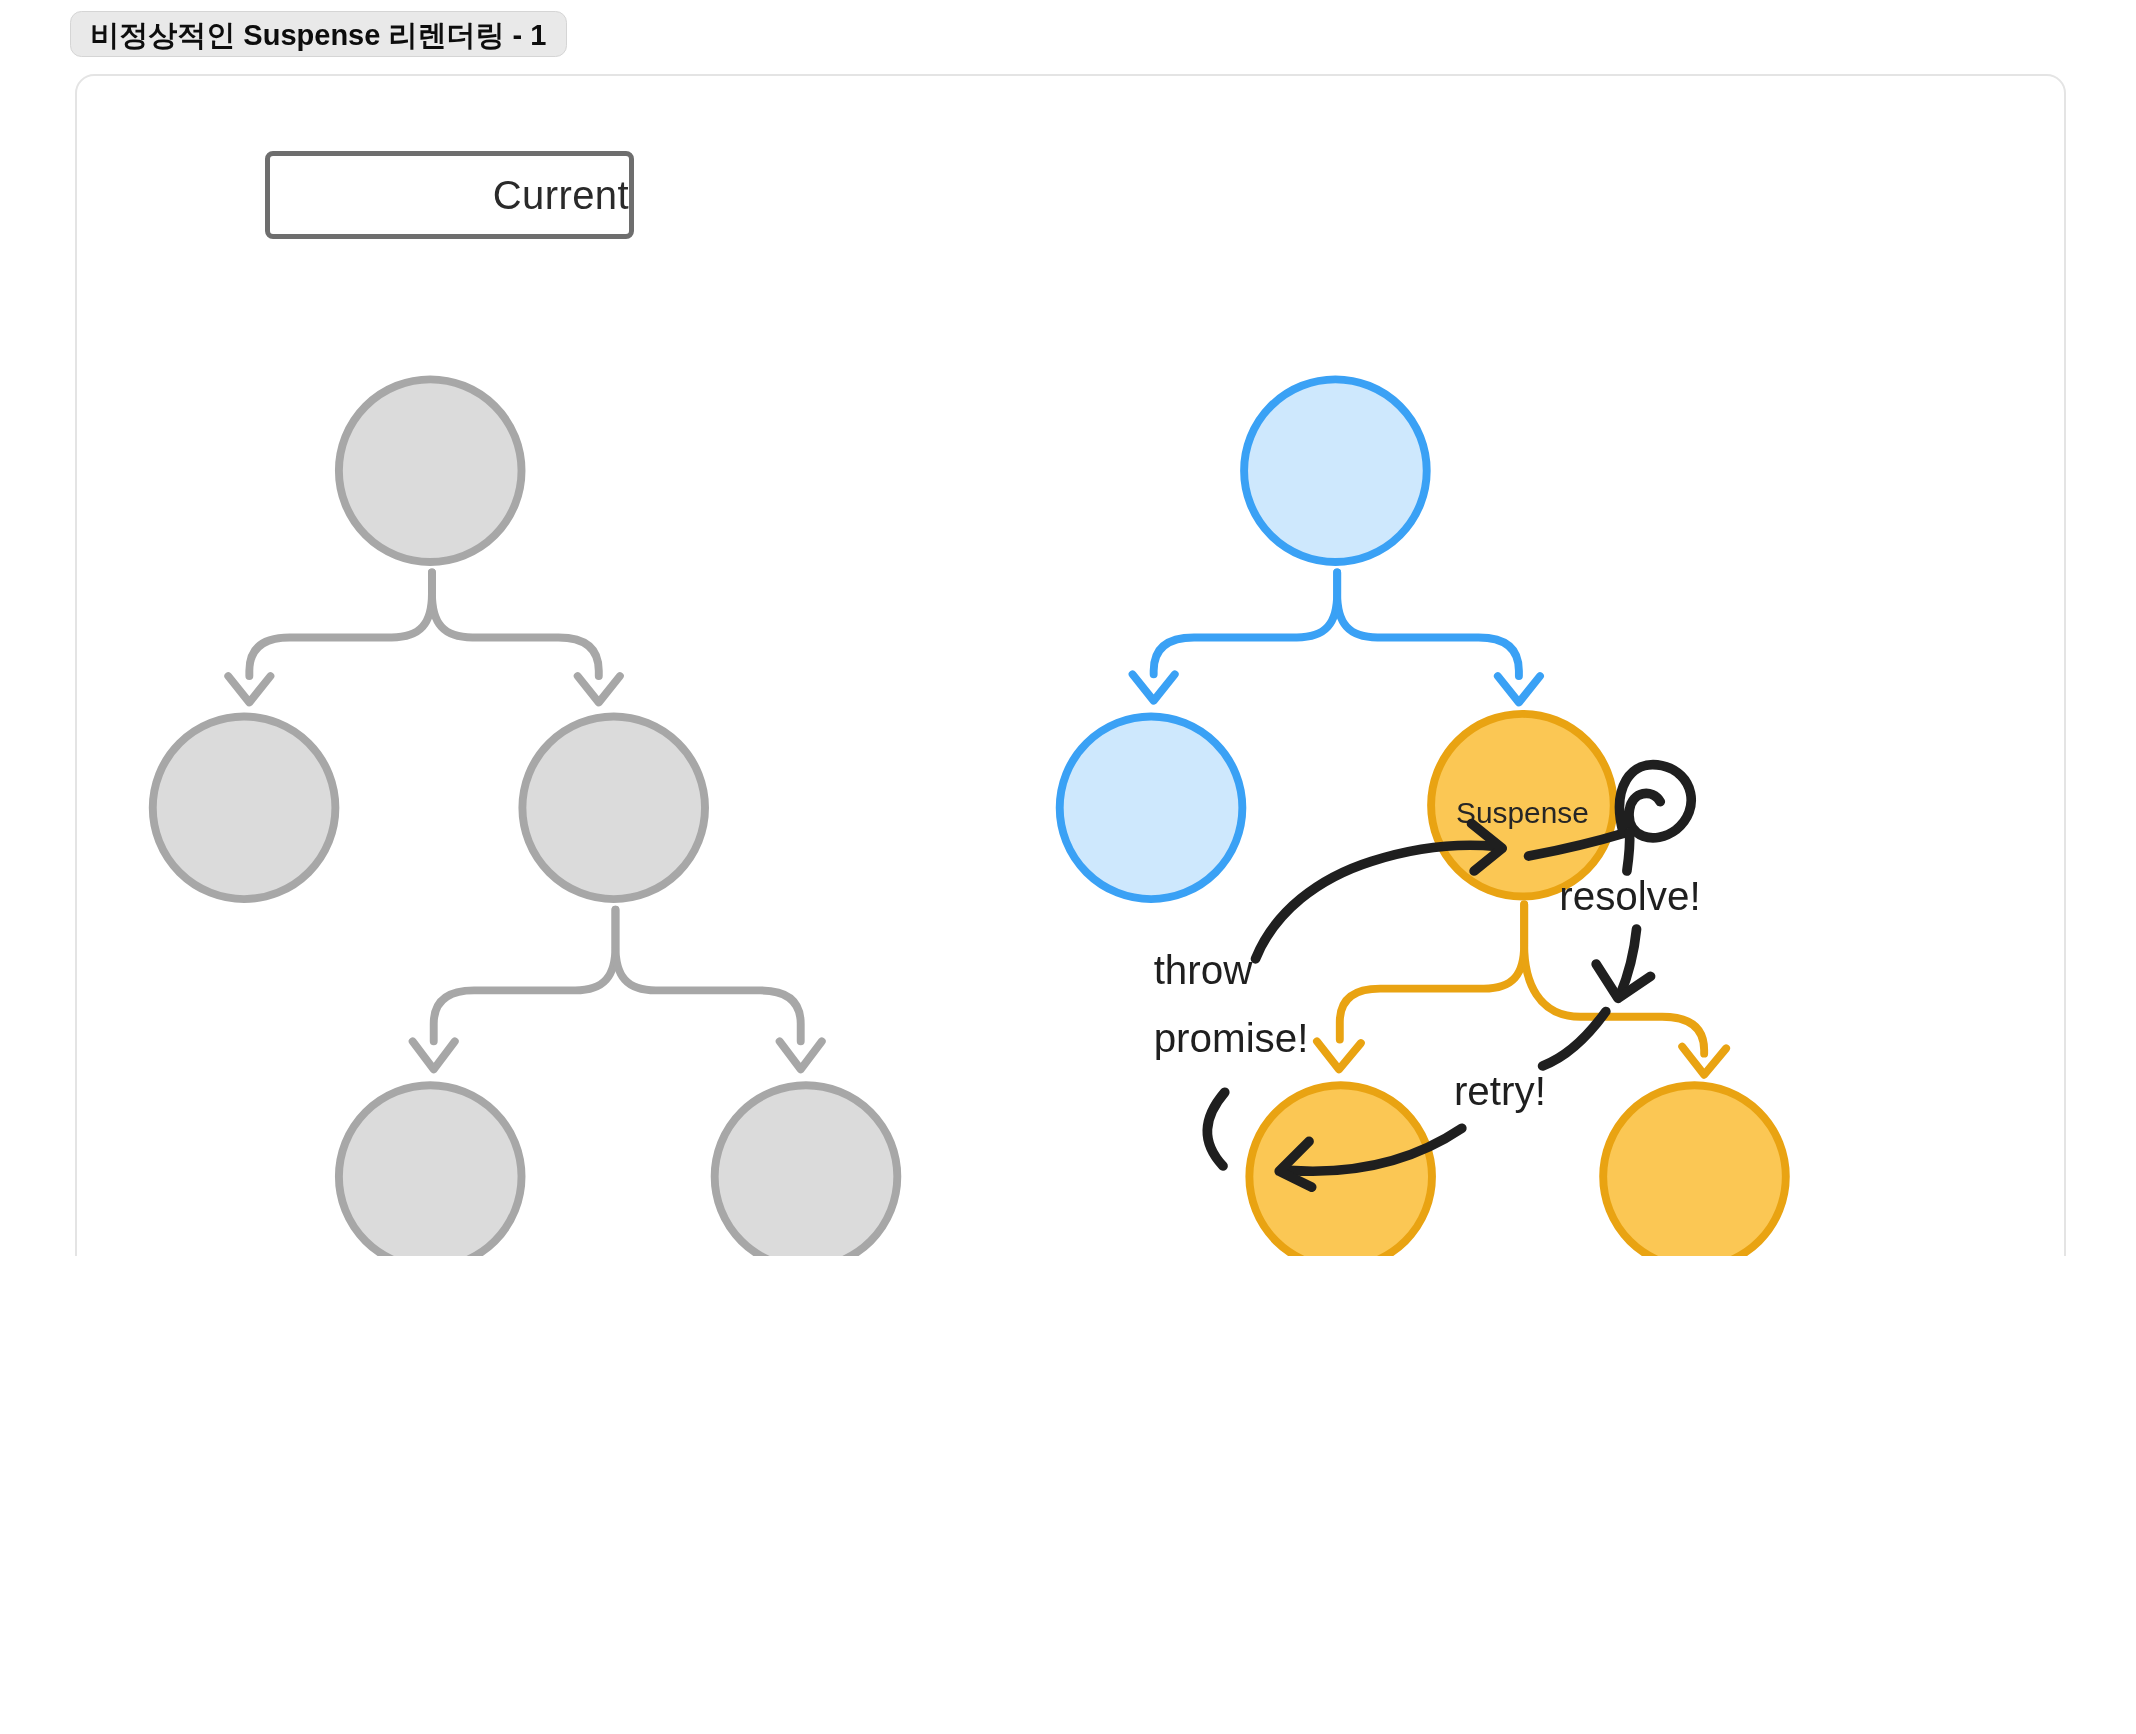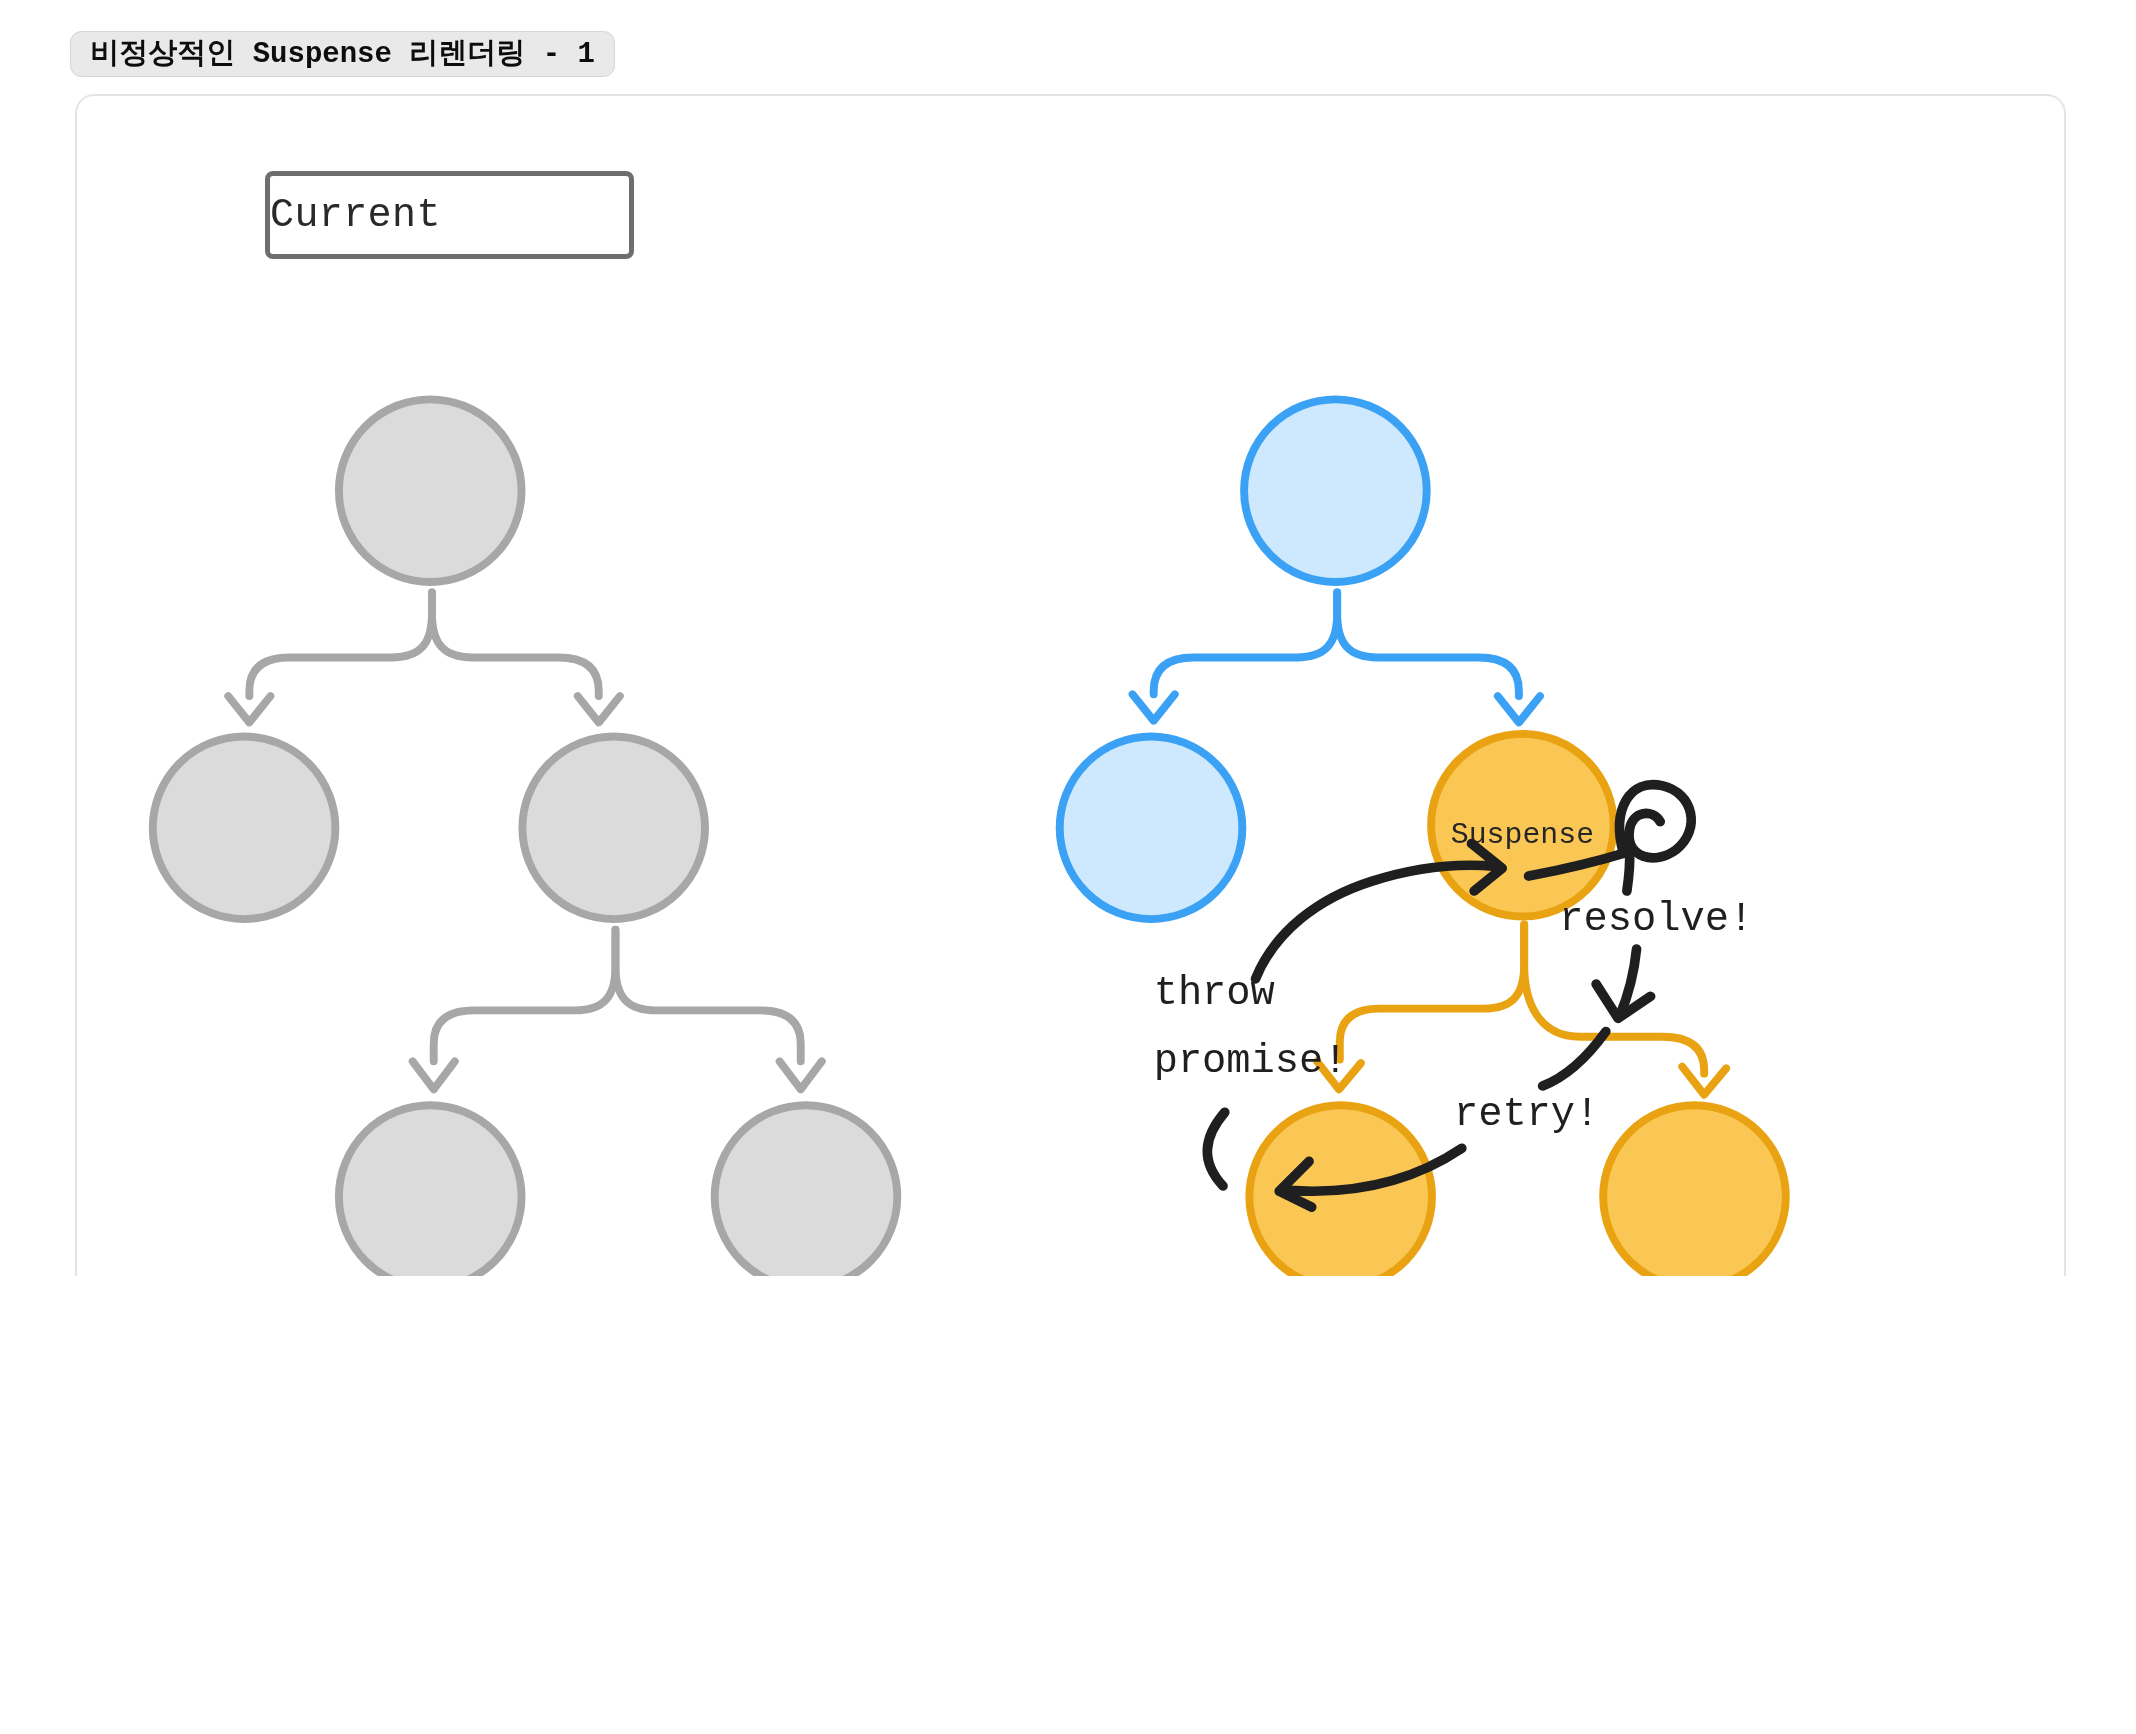--- a/index.html
+++ b/index.html
@@ -1,32 +1,32 @@
 <!DOCTYPE html>
 <html style="font-size:14px"><head>
 <meta charset="utf-8">
 <style>
   html,body{margin:0;padding:0;background:#ffffff;}
   #stage{
     position:relative;width:2137px;height:1256px;overflow:hidden;
-    font-family:Liberation Mono, monospace;background:#ffffff;margin-top:20px;
+    font-family:Liberation Sans, sans-serif;background:#ffffff;
   }
   .title-badge{
     position:absolute;left:70px;top:11.4px;height:46px;line-height:46px;
     padding:0 19.3px;background:#e9e9e9;border:1.8px solid #d5d5d5;border-radius:11.4px;
     font-size:29px;font-weight:600;color:#0d0d0d;box-sizing:border-box;white-space:nowrap;
   }
   .card{
     position:absolute;left:75px;top:74px;width:1991px;height:1587px;
     background:#ffffff;border:2.6px solid #e4e4e4;border-radius:19.3px;box-sizing:border-box;
   }
   .tree-label-box{
     position:absolute;box-sizing:border-box;background:#ffffff;
     border:5.3px solid #6e6e6e;border-radius:8px;
-    display:flex;align-items:center;justify-content:flex-start;
+    display:flex;align-items:center;justify-content:flex-end;
     font-size:40px;color:#2a2a2a;letter-spacing:0.4px;
   }
   #current-box{left:265px;top:151px;width:369px;height:88px;}
   #wip-box{left:1152px;top:149px;width:372px;height:93px;}
   svg.diagram{position:absolute;left:0;top:0;}
   .ann-text{font-size:46px;font-weight:500;fill:#1f1f1f;}
   .node-text{font-size:34px;font-weight:400;fill:#262626;}
 </style>
 </head>
 <body>

